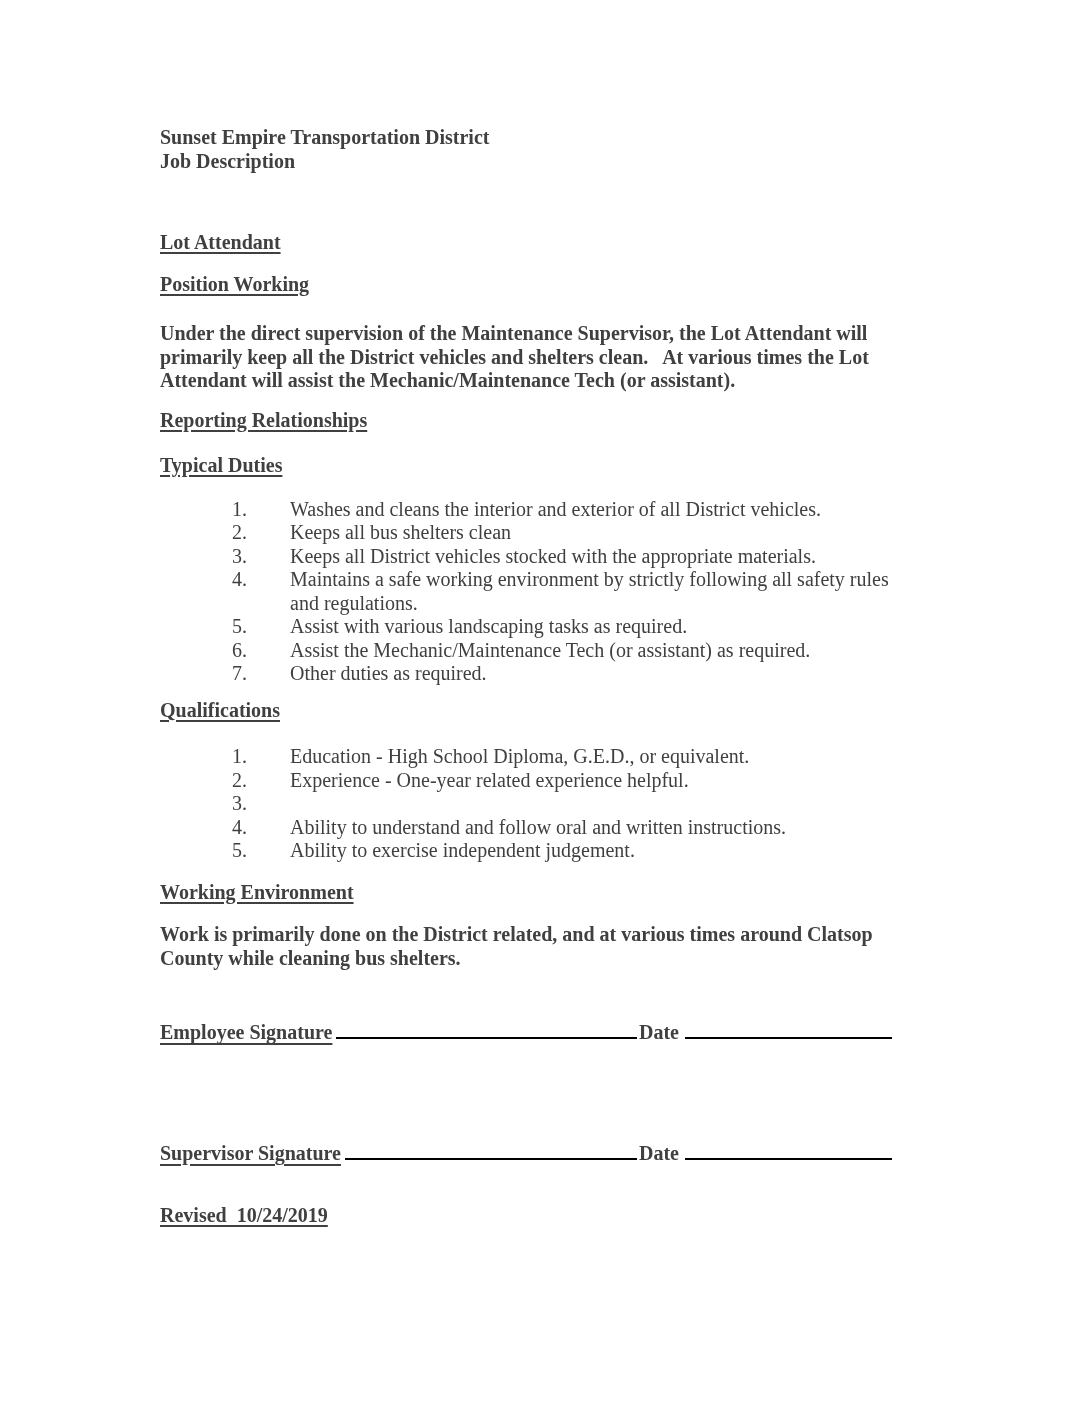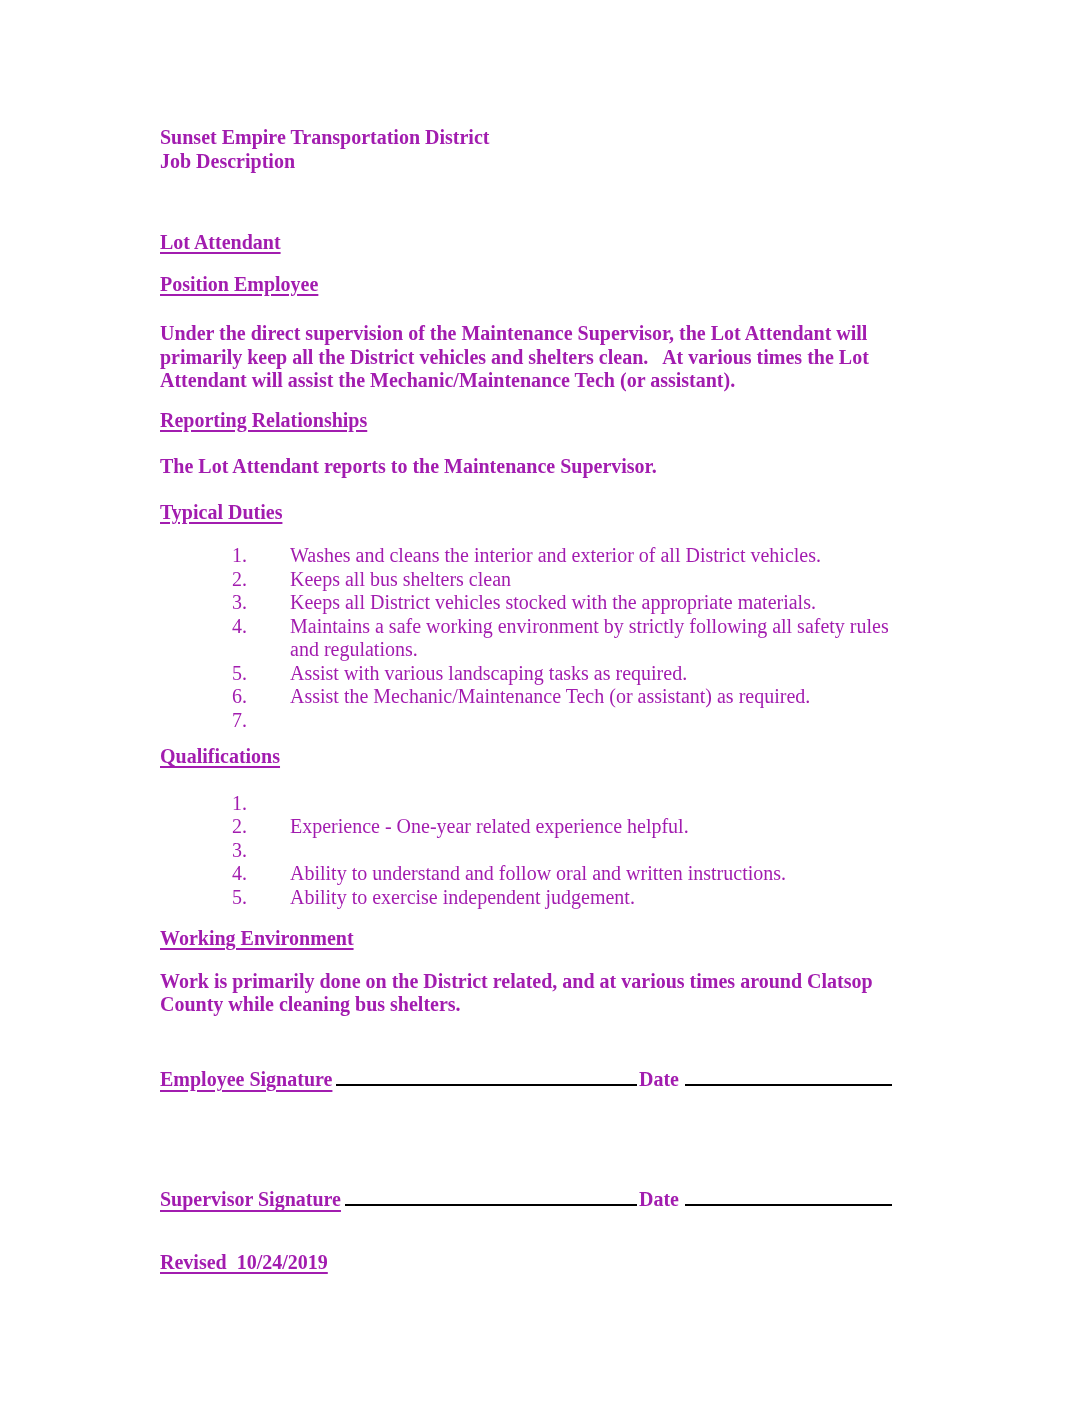--- a/index.html
+++ b/index.html
@@ -5,21 +5,21 @@
   html, body {
     margin: 0;
     padding: 0;
     background: #ffffff;
   }
   .page {
     position: relative;
     width: 892px;
     height: 1408px;
     background: #ffffff;
-    color: #a21caf;
+    color: #404040;
     font-family: "Liberation Serif", "DejaVu Serif", serif;
     font-size: 20px;
     line-height: 23.5px;
     box-sizing: border-box;
     padding: 126px 180px 0 160px;
     overflow: hidden;
   }
   .content {
     width: 748px;
   }
@@ -109,25 +109,24 @@
 <body>
 
 <div class="page">
   <div class="content">
 
     <div class="doc-header-line">Sunset Empire Transportation District</div>
     <div class="doc-header-line">Job Description</div>
 
     <div class="section-heading job-title">Lot Attendant</div>
 
-    <div class="section-heading pos-overview-heading">Position Employee</div>
+    <div class="section-heading pos-overview-heading">Position Working</div>
     <div class="body-text pos-overview-body">Under the direct supervision of the Maintenance Supervisor, the Lot Attendant will primarily keep all the District vehicles and shelters clean.   At various times the Lot Attendant will assist the Mechanic/Maintenance Tech (or assistant).</div>
 
     <div class="section-heading reporting-heading">Reporting Relationships</div>
-    <div class="body-text reporting-body">The Lot Attendant reports to the Maintenance Supervisor.</div>
 
     <div class="section-heading duties-heading">Typical Duties</div>
     <div class="duties-list">
         <div class="list-row">
           <span class="list-num">1.</span>
           <span class="list-text">Washes and cleans the interior and exterior of all District vehicles.</span>
         </div>
         <div class="list-row">
           <span class="list-num">2.</span>
           <span class="list-text">Keeps all bus shelters clean</span>
@@ -143,27 +142,29 @@
         <div class="list-row">
           <span class="list-num">5.</span>
           <span class="list-text">Assist with various landscaping tasks as required.</span>
         </div>
         <div class="list-row">
           <span class="list-num">6.</span>
           <span class="list-text">Assist the Mechanic/Maintenance Tech (or assistant) as required.</span>
         </div>
         <div class="list-row">
           <span class="list-num">7.</span>
+          <span class="list-text">Other duties as required.</span>
         </div>
       </div>
 
     <div class="section-heading qual-heading">Qualifications</div>
     <div class="qual-list">
         <div class="list-row">
           <span class="list-num">1.</span>
+          <span class="list-text">Education - High School Diploma, G.E.D., or equivalent.</span>
         </div>
         <div class="list-row">
           <span class="list-num">2.</span>
           <span class="list-text">Experience - One-year related experience helpful.</span>
         </div>
         <div class="list-row">
           <span class="list-num">3.</span>
         </div>
         <div class="list-row">
           <span class="list-num">4.</span>

